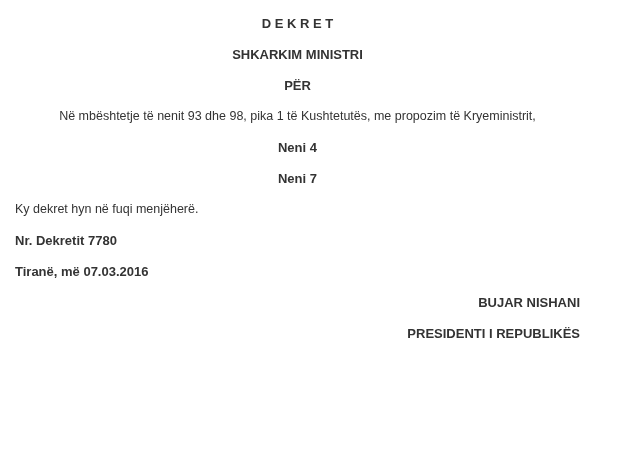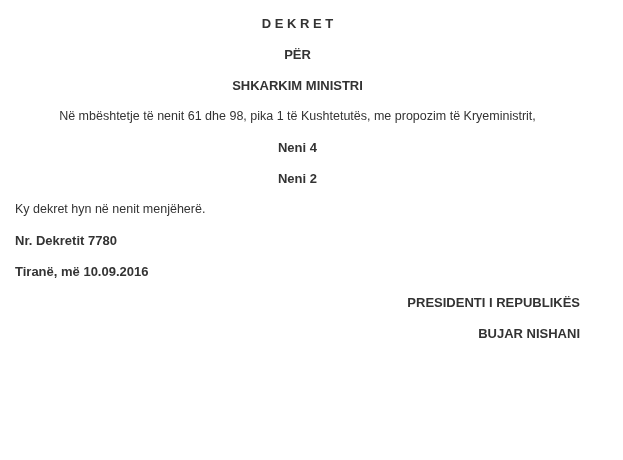--- a/index.html
+++ b/index.html
@@ -30,23 +30,23 @@
     font-size: 13px;
   }
   .center { text-align: center; }
   .right  { text-align: right; }
 </style>
 </head>
 <body style="background: rgb(255, 255, 255); color: rgb(51, 51, 51);">
 
 <div class="page">
   <p class="line center bold">D E K R E T</p>
+  <p class="line center bold">SHKARKIM MINISTRI</p>
   <p class="line center bold">PËR</p>
-  <p class="line center bold">SHKARKIM MINISTRI</p>
-  <p class="line center">Në mbështetje të nenit 61 dhe 98, pika 1 të Kushtetutës, me propozim të Kryeministrit,</p>
+  <p class="line center">Në mbështetje të nenit 93 dhe 98, pika 1 të Kushtetutës, me propozim të Kryeministrit,</p>
   <p class="line center bold">Neni 4</p>
-  <p class="line center bold">Neni 2</p>
-  <p class="line">Ky dekret hyn në nenit menjëherë.</p>
+  <p class="line center bold">Neni 7</p>
+  <p class="line">Ky dekret hyn në fuqi menjëherë.</p>
   <p class="line bold">Nr. Dekretit 7780</p>
-  <p class="line bold">Tiranë, më 10.09.2016</p>
+  <p class="line bold">Tiranë, më 07.03.2016</p>
+  <p class="line right bold">BUJAR NISHANI</p>
   <p class="line right bold">PRESIDENTI I REPUBLIKËS</p>
-  <p class="line right bold">BUJAR NISHANI</p>
 </div>
 
 </body></html>

